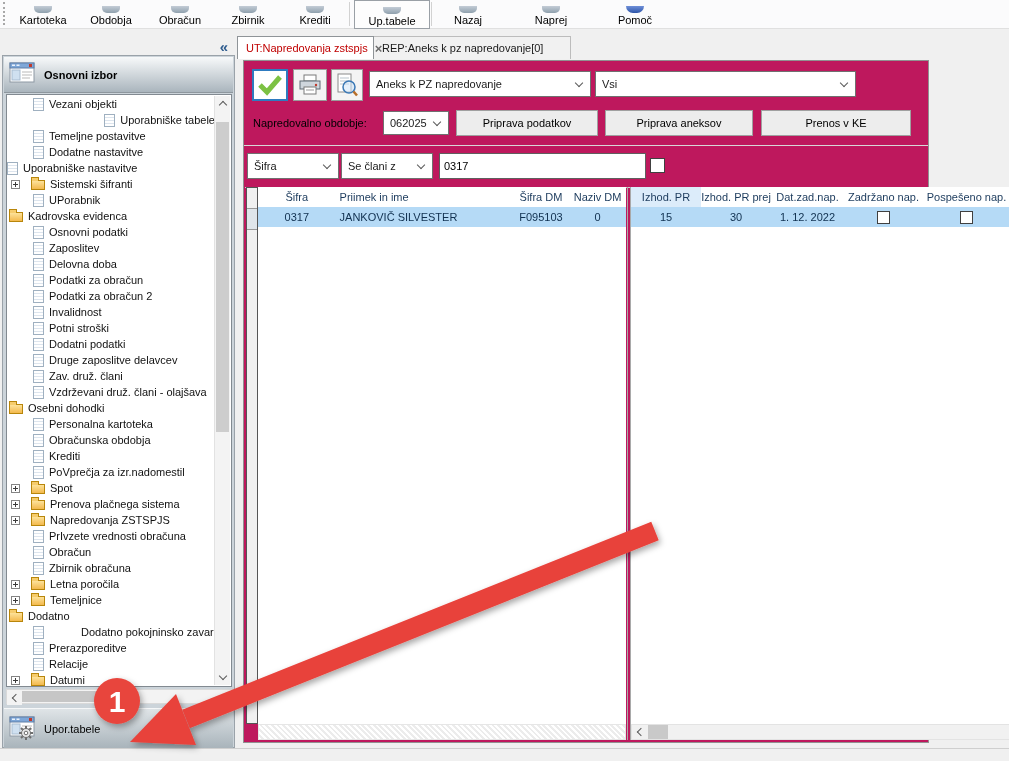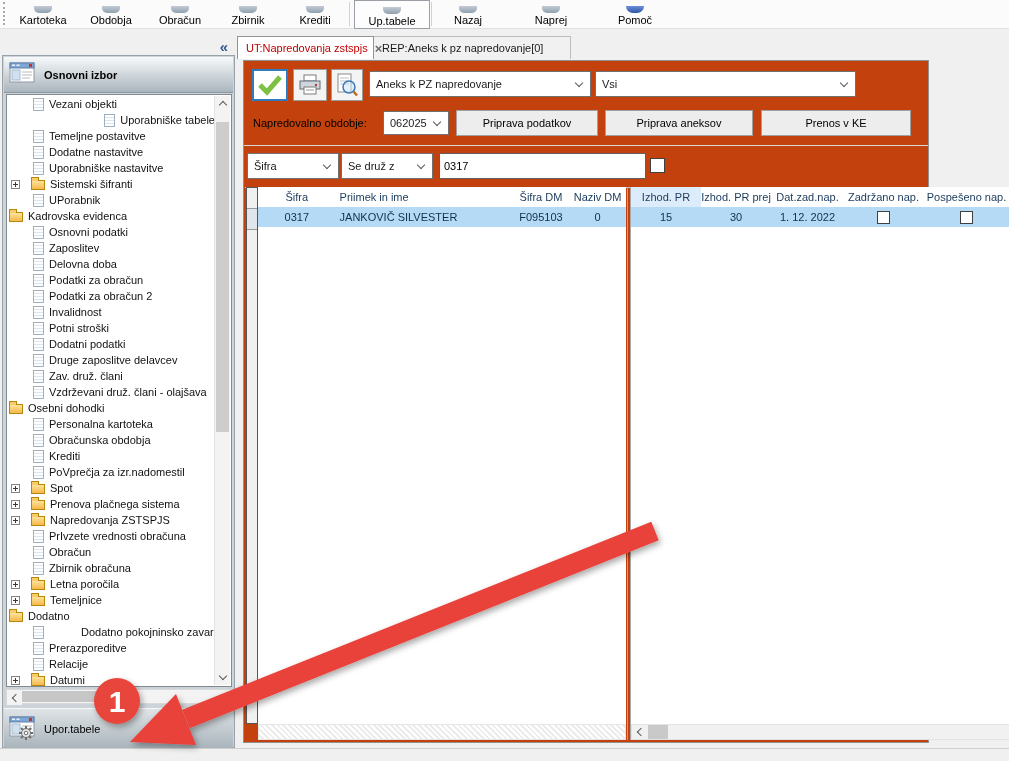--- a/index.html
+++ b/index.html
@@ -50,21 +50,21 @@
   .hscroll{position:absolute;left:3px;top:633px;width:226px;height:15px;background:#f3f3f3;border:1px solid #d9d9d9;box-sizing:border-box;}
   .hscroll .thumb{position:absolute;top:1px;height:11px;background:#c6c6c6;}
   .chv{display:inline-block;width:5px;height:5px;border-right:1px solid #5a5a5a;border-bottom:1px solid #5a5a5a;}
   .chv.up{transform:rotate(-135deg);margin-top:3px;}
   .chv.down{transform:rotate(45deg);margin-bottom:3px;}
   .chv.left{transform:rotate(135deg);margin-left:2px;}
   .chv.right{transform:rotate(-45deg);margin-right:2px;}
   .sb-bottom{position:absolute;left:1px;right:1px;top:652px;height:39px;background:linear-gradient(#dfe4e7,#a9b4bb);border-top:1px solid #f5f7f8;display:flex;align-items:center;cursor:pointer;}
   .sb-bottom .lbl{margin-left:8px;color:#000;}
   
-  .main-panel{position:absolute;left:243px;top:60px;width:686px;height:683px;background:#c2410c;border:1px solid #919191;box-sizing:border-box;}
+  .main-panel{position:absolute;left:243px;top:60px;width:686px;height:683px;background:#be185d;border:1px solid #919191;box-sizing:border-box;}
   .icon-btn{position:absolute;top:8px;width:34px;height:32px;background:#f4f4f4;border:1px solid #9b9b9b;box-sizing:border-box;display:flex;align-items:center;justify-content:center;cursor:pointer;}
   .icon-btn.selected{border:2px solid #2e7bc0;background:#fff;}
   .combo{position:absolute;height:26px;background:#fff;border:1px solid #707070;box-sizing:border-box;display:flex;align-items:center;cursor:pointer;}
   .combo .val{margin-left:6px;white-space:nowrap;overflow:hidden;flex:1;}
   .combo .chv{margin-right:8px;flex:0 0 5px;}
   .lbl-static{position:absolute;white-space:nowrap;color:#000;}
   .push-btn{position:absolute;top:49px;height:26px;background:#ededed;border:1px solid #a0a0a0;box-sizing:border-box;display:flex;align-items:center;justify-content:center;cursor:pointer;color:#000;}
   .hsep{position:absolute;left:0;right:0;top:84px;height:0;border-top:1px solid #d8d8d8;}
   .filter-input{position:absolute;top:92px;height:26px;border:1px solid #5f5f5f;box-sizing:border-box;padding:0 4px;font:11px "Liberation Sans","DejaVu Sans",sans-serif;}
   .cb{width:13px;height:13px;background:#fff;border:1px solid #404040;box-sizing:border-box;}
@@ -173,21 +173,21 @@
           <span class="lbl">Uporabniške tabele</span>
         </div>
         <div class="tree-item" style="padding-left: 26px;">
           <span class="ic-doc"></span>
           <span class="lbl">Temeljne postavitve</span>
         </div>
         <div class="tree-item" style="padding-left: 26px;">
           <span class="ic-doc"></span>
           <span class="lbl">Dodatne nastavitve</span>
         </div>
-        <div class="tree-item" style="padding-left: 26px;">
+        <div class="tree-item" style="">
           <span class="ic-doc"></span>
           <span class="lbl">Uporabniške nastavitve</span>
         </div>
         <div class="tree-item">
           <span class="pluswrap" style="margin-left: 2px;">
             <span class="plusbox"></span>
           </span>
           <span class="ic-folder"></span>
           <span class="lbl">Sistemski šifranti</span>
         </div>
@@ -420,21 +420,21 @@
   <div class="push-btn" style="left:361px;width:148px">Priprava aneksov</div>
   <div class="push-btn" style="left:517px;width:150px">Prenos v KE</div>
 
   <div class="hsep"></div>
 
   <div class="combo" style="left:3px;top:92px;width:92px">
     <span class="val">Šifra</span>
     <span class="chv down"></span>
   </div>
   <div class="combo" style="left:97px;top:92px;width:92px">
-    <span class="val">Se druž z</span>
+    <span class="val">Se člani z</span>
     <span class="chv down"></span>
   </div>
   <input class="filter-input" style="left: 195px; width: 207px;" value="0317">
   <div class="cb filter-cb"></div>
 
   <div class="grid-top-line"></div>
   <div class="sel-col">
     <div class="sel-cell"></div>
   </div>
   <div class="grid-side" id="grid-left" style="left:14px;width:368px;height:537px">

